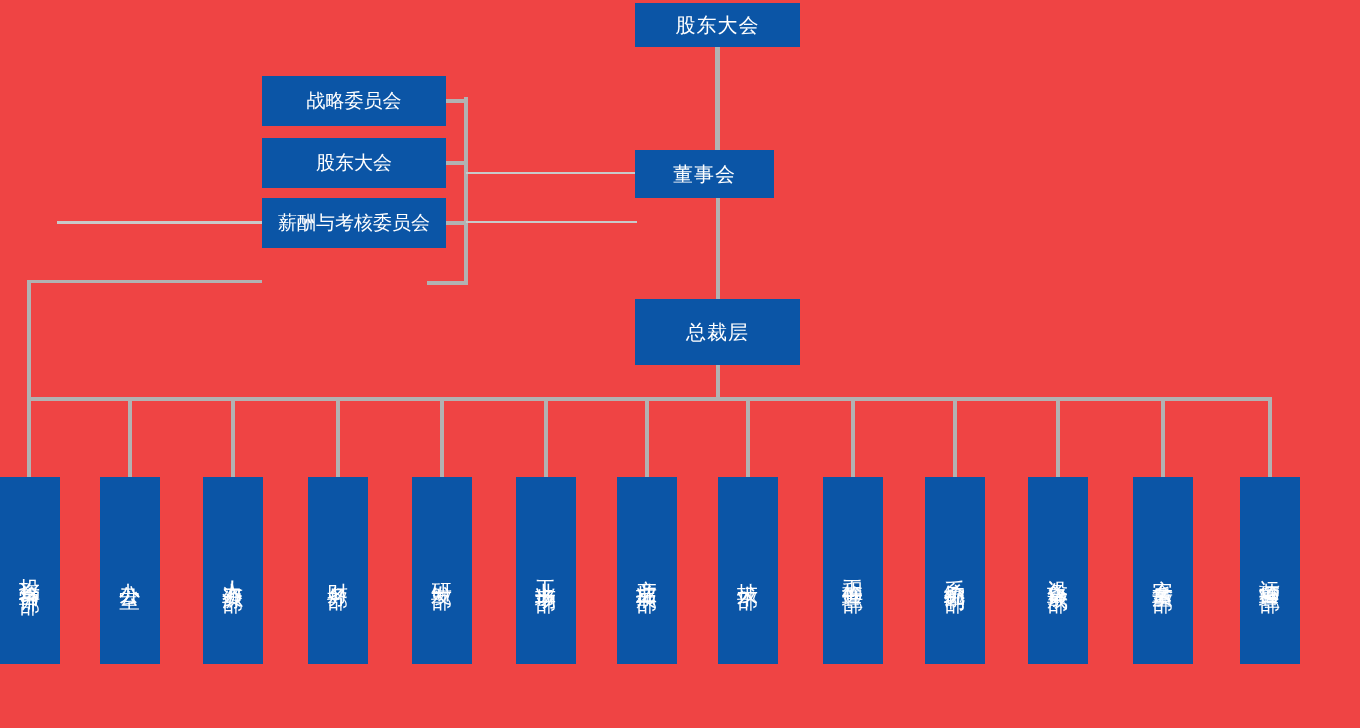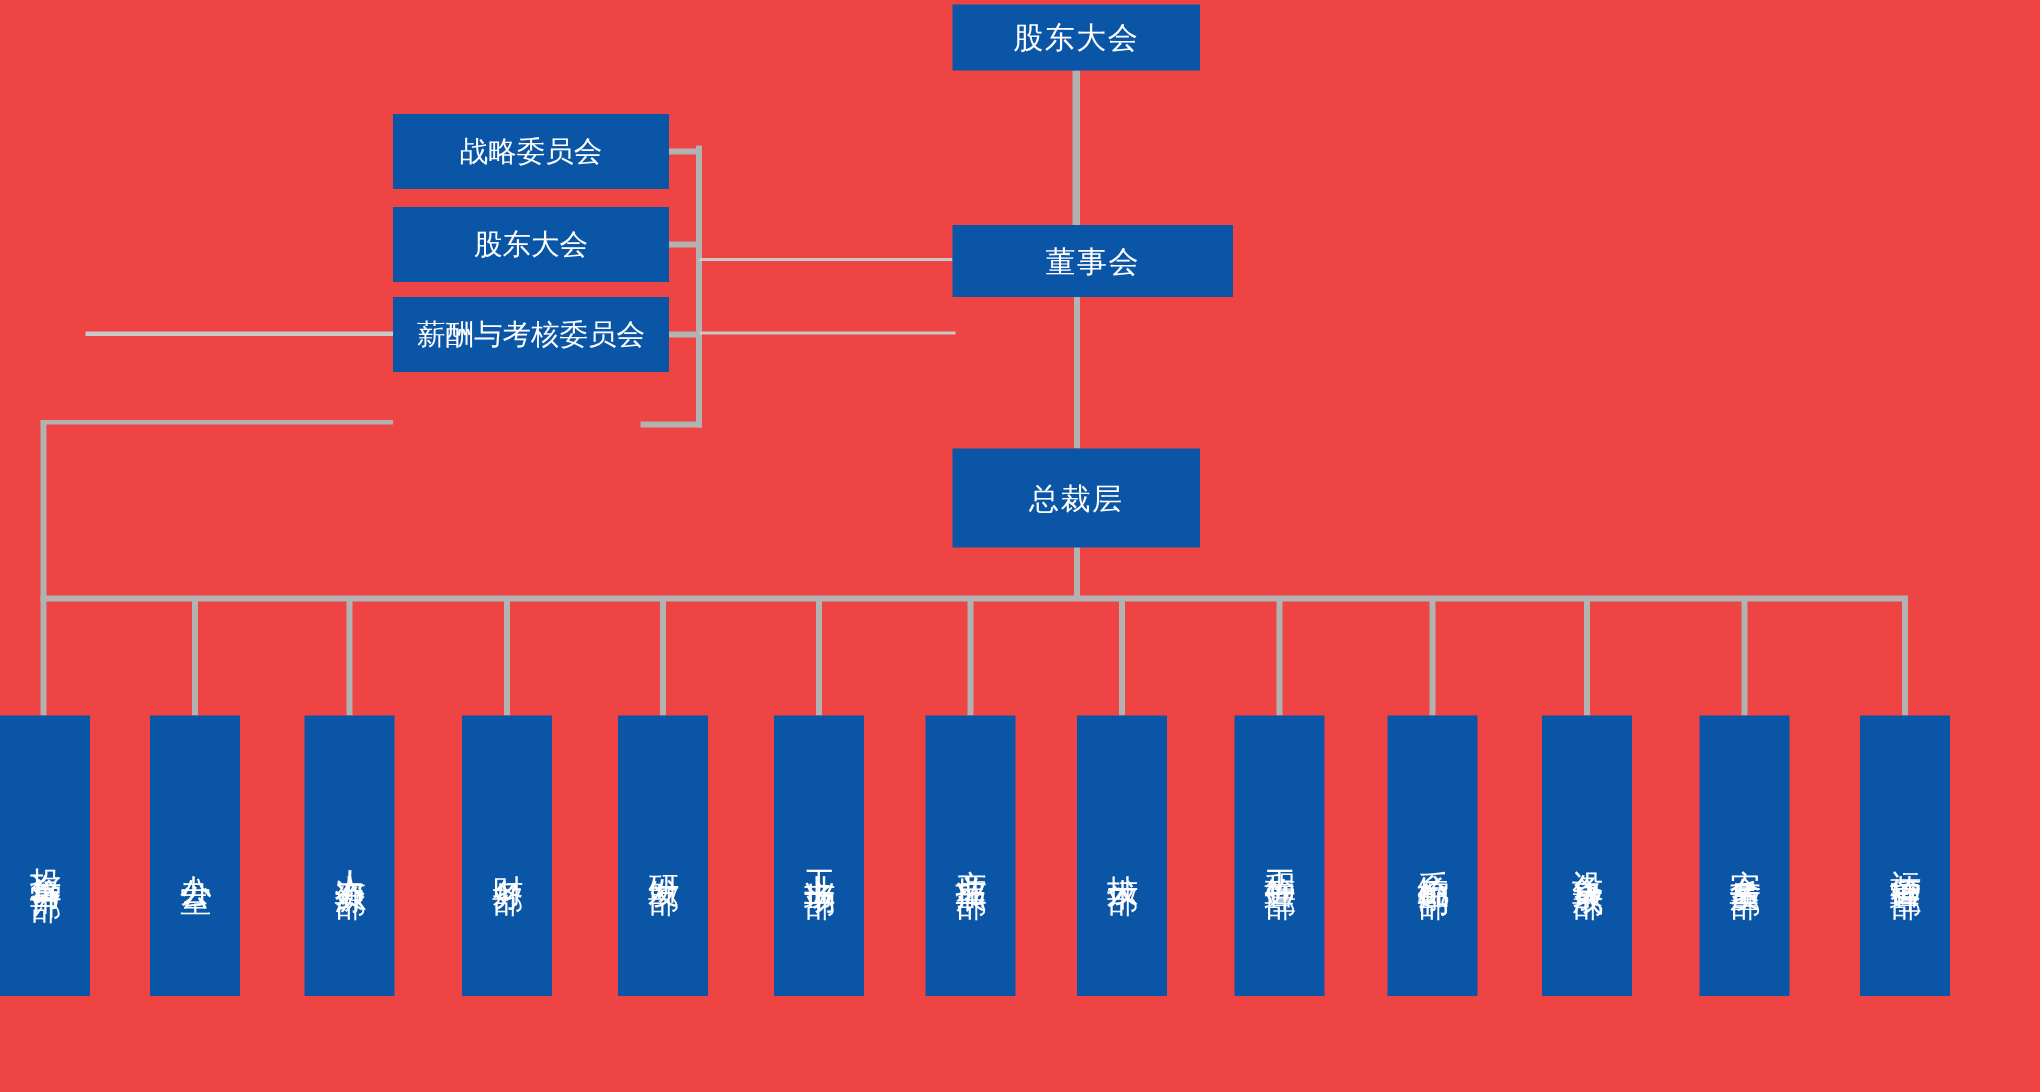--- a/index.html
+++ b/index.html
@@ -64,21 +64,21 @@
   <div class="line" style="left:746px;top:400px;width:4px;height:77px"></div>
   <div class="line" style="left:851px;top:400px;width:4px;height:77px"></div>
   <div class="line" style="left:953px;top:400px;width:4px;height:77px"></div>
   <div class="line" style="left:1056px;top:400px;width:4px;height:77px"></div>
   <div class="line" style="left:1161px;top:400px;width:4px;height:77px"></div>
   <div class="line" style="left:1268px;top:400px;width:4px;height:77px"></div>
 
   <div class="box" style="left:635px;top:3px;width:165px;height:44px">
     <span class="h-label">股东大会</span>
   </div>
-  <div class="box" style="left:635px;top:150px;width:187px;height:48px">
+  <div class="box" style="left:635px;top:150px;width:139px;height:48px">
     <span class="h-label">董事会</span>
   </div>
   <div class="box" style="left:635px;top:299px;width:165px;height:66px">
     <span class="h-label">总裁层</span>
   </div>
 
   <div class="box committee" style="top:76px">
     <span class="h-label">战略委员会</span>
   </div>
   <div class="box committee" style="top:138px">

